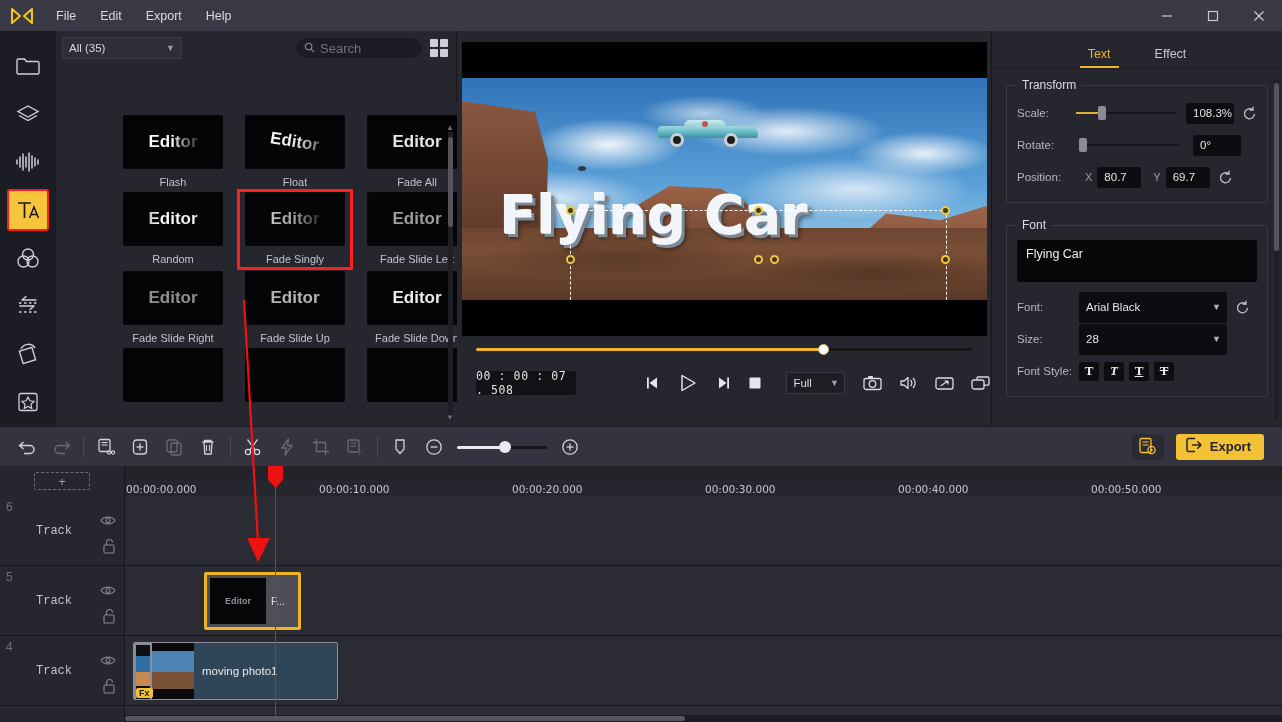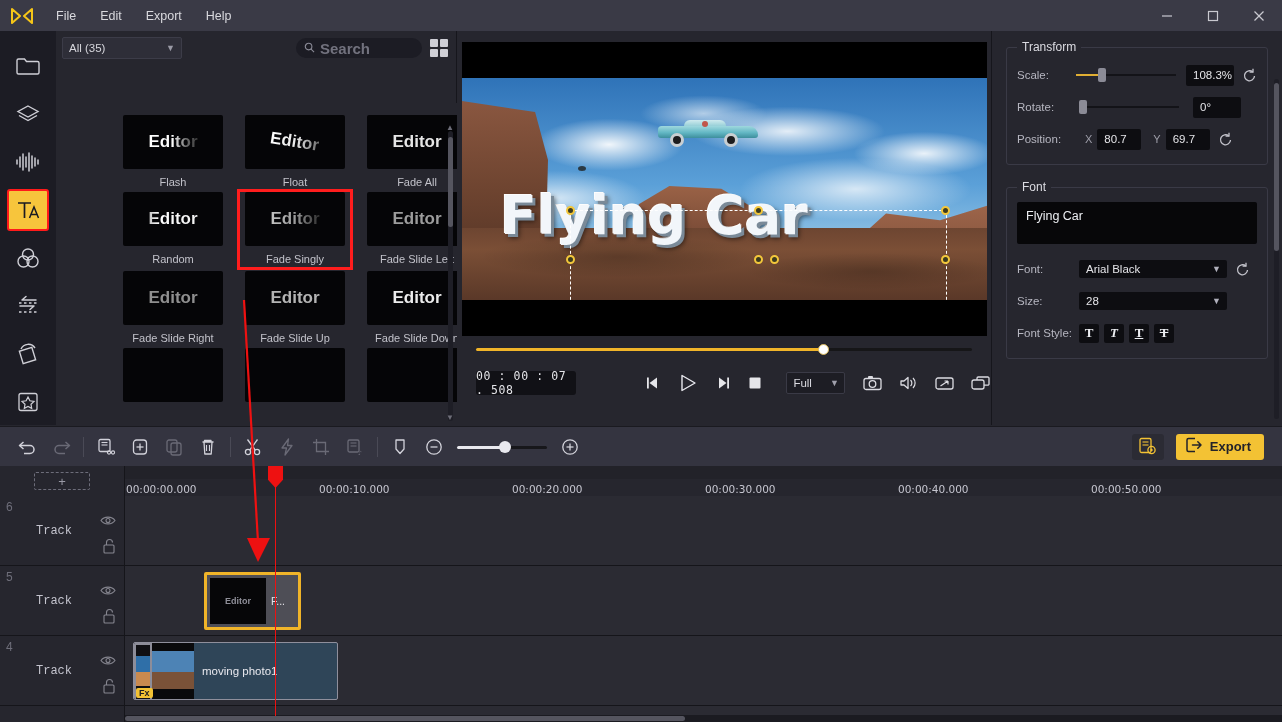--- a/index.html
+++ b/index.html
@@ -78,21 +78,21 @@
     width: 120px; height: 22px; background: #2e2e38; border: 1px solid #3c3c48;
     border-radius: 2px; display: flex; align-items: center; padding: 0 6px;
     font-size: 11.5px; color: #d6d6dc; position: relative;
   }
   .fx-select .caret { position: absolute; right: 6px; font-size: 9px; color: #9a9aa6; }
   .fx-search {
     width: 126px; height: 20px; margin-left: auto; margin-right: 8px;
     background: #1c1c24; border-radius: 10px; display: flex; align-items: center;
     padding: 0 8px; gap: 5px;
   }
-  .fx-search .ph { font-size: 15px; color: #72727e; font-weight: bold; }
+  .fx-search .ph { font-size: 13px; color: #72727e; }
   .grid-toggle { width: 18px; height: 18px; display: grid; grid-template-columns: 1fr 1fr; gap: 2px; }
   .grid-toggle i { background: #cfcfd6; display: block; border-radius: 1px; }
   .fx-grid-wrap {
     position: absolute; top: 72px; left: 0; width: 401px; height: 322px;
     overflow: hidden; background: #26262e;
   }
   .fx-grid {
     display: grid; grid-template-columns: repeat(3, 122px); gap: 4px 0px;
     padding: 12px 0 0 62px; justify-content: start;
   }
@@ -269,21 +269,21 @@
     height: 21px; background: #0d0d11; border-radius: 2px;
     display: flex; align-items: center; padding: 0 7px;
     font-size: 11.5px; color: #e4e4e8;
   }
   .reset-ico { margin-left: 8px; color: #c4c4cc; display:flex; }
   .txt-area {
     width: 100%; height: 42px; background: #070709; border-radius: 2px;
     padding: 7px 9px; font-size: 12.5px; color: #eceef2;
   }
   .dropdown {
-    height: 18px; background: #0d0d11; border-radius: 2px; display:flex; align-items:center;
+    height: 31px; background: #0d0d11; border-radius: 2px; display:flex; align-items:center;
     padding: 7px 7px; font-size: 11.5px; color: #e4e4e8; position: relative;
   }
   .dropdown .caret { position: absolute; right: 6px; font-size: 9px; color: #b0b0bc; }
   .swatch {
     width: 42px; height: 17px; background: #ffffff; border: 2px solid #8e8e99;
   }
   .fstyle-btns { display: flex; gap: 5px; }
   .fsbtn {
     width: 20px; height: 19px; background: #0d0d11; border-radius: 2px;
     display:flex; align-items:center; justify-content:center;
@@ -706,20 +706,24 @@
           <svg width="19" height="15" viewBox="0 0 19 15">
               <rect x="1" y="4" width="12" height="9" rx="2" fill="none" stroke="#dcdce2" stroke-width="1.3"></rect>
               <path d="M6 4 V2.2 a1.2 1.2 0 0 1 1.2-1.2 H16.8 a1.2 1.2 0 0 1 1.2 1.2 V8 a1.2 1.2 0 0 1 -1.2 1.2 H13" fill="none" stroke="#dcdce2" stroke-width="1.3"></path>
             </svg>
         </div>
       </div>
     </div>
   </div>
 
   <div class="props">
+    <div class="props-tabs">
+      <div class="ptab active">Text</div>
+      <div class="ptab">Effect</div>
+    </div>
 
     <div class="group">
       <div class="group-title">Transform</div>
 
       <div class="prow">
         <div class="plabel">Scale:</div>
         <div class="slider">
           <div class="rail2"></div>
             <div class="fill" style="width:24px;"></div>
             <div class="knob" style="left:22px;"></div>

